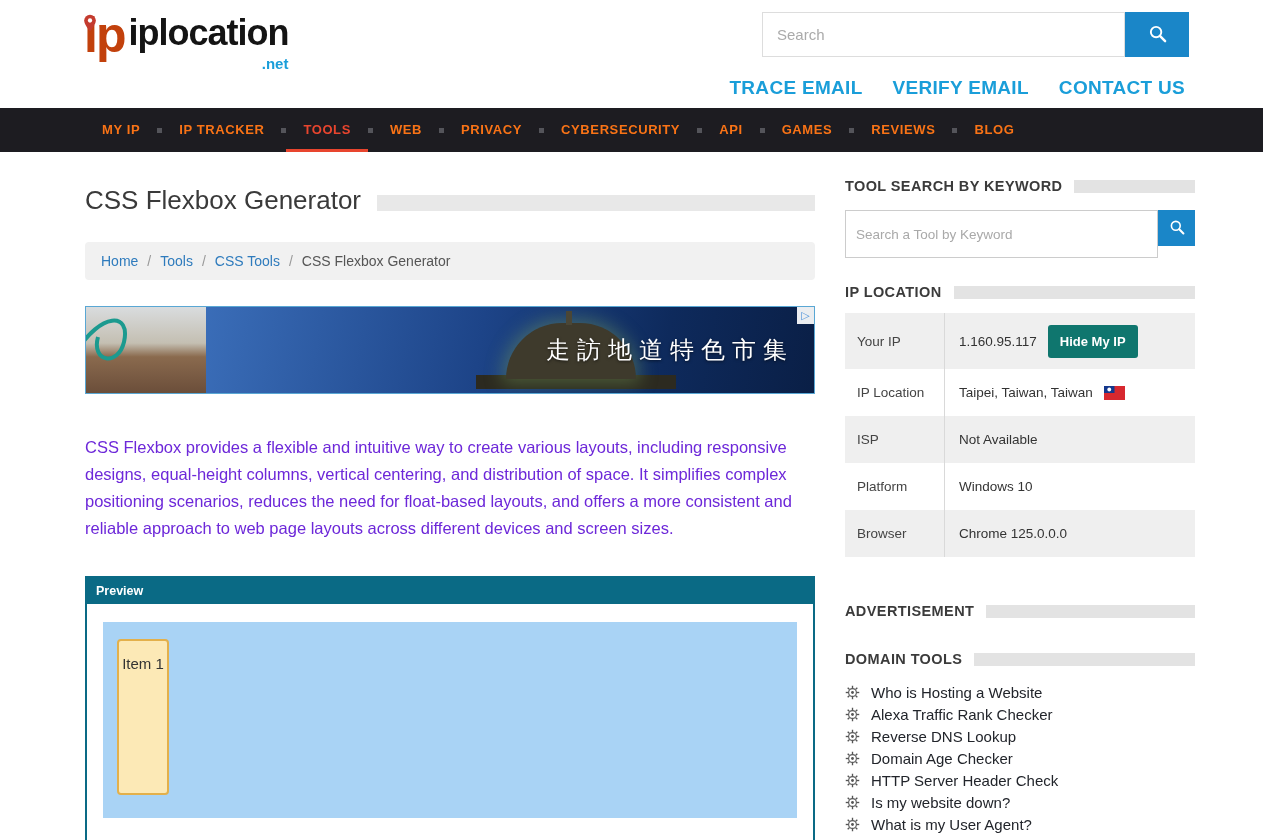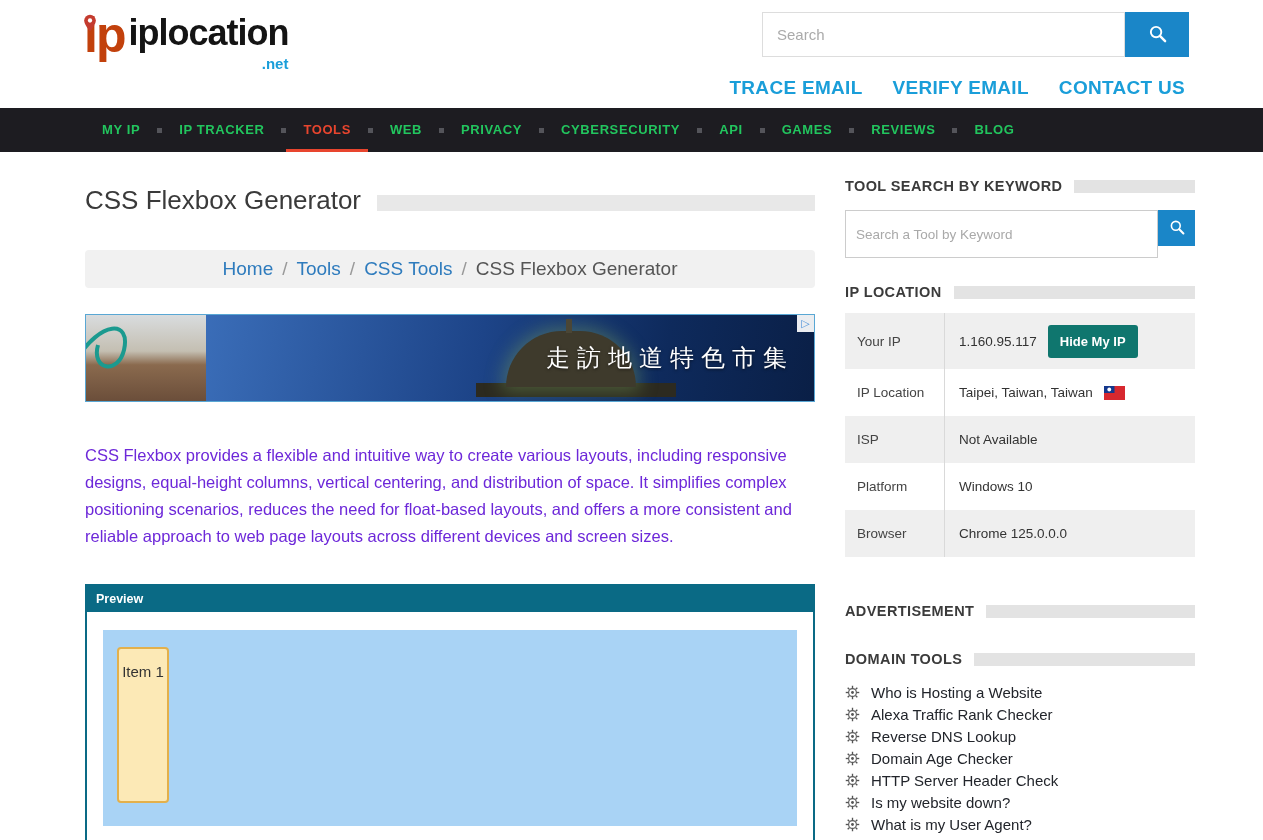--- a/index.html
+++ b/index.html
@@ -19,37 +19,37 @@
   .top-search input { width:363px; height:45px; border:1px solid #ddd; padding:0 14px; font-size:15px; color:#555; outline:none; }
   .top-search input::placeholder { color:#aaa; }
   .search-btn { width:64px; height:45px; background:#1a86c8; border:none; cursor:pointer;
     display:flex; align-items:center; justify-content:center; }
 
   .header-links { position:absolute; top:77px; right:78px; display:flex; gap:30px; }
   .header-links a { color:#1a9ed9; font-size:19px; font-weight:bold; text-decoration:none; letter-spacing:0.3px; }
 
   
   .main-nav { height:44px; background:#1d1c21; display:flex; align-items:center; padding-left:85px; }
-  .nav-item { position:relative; height:44px; line-height:44px; padding:0 17px; color:#22c55e;
+  .nav-item { position:relative; height:44px; line-height:44px; padding:0 17px; color:#f97316;
     font-size:13px; font-weight:bold; letter-spacing:0.6px; text-decoration:none; }
   .nav-item.active { color:#e8452e; }
   .nav-item.active::after { content:""; position:absolute; left:0; bottom:0; width:100%; height:3px; background:#e8452e; }
   .nav-sep { width:5px; height:5px; background:#54545a; }
 
   
   .main-col { position:absolute; left:85px; top:185px; width:730px; }
   .side-col { position:absolute; left:845px; top:178px; width:350px; }
 
   
   .title-row { display:flex; align-items:center; }
   .page-title { font-size:26px; font-weight:400; color:#3a3a3a; white-space:nowrap; }
   .title-bar { flex:1; height:16px; background:#e8e8e8; margin-left:16px; margin-top:4px; }
 
-  .breadcrumb { margin-top:34px; background:#f1f1f1; border-radius:4px; height:38px;
-    display:flex; align-items:center; padding:0 16px; font-size:19px;justify-content:center; }
+  .breadcrumb { margin-top:26px; background:#f1f1f1; border-radius:4px; height:38px;
+    display:flex; align-items:center; padding:0 16px; font-size:14px; }
   .breadcrumb a { color:#2e7bbd; text-decoration:none; }
   .crumb-sep { color:#999; margin:0 9px; }
   .crumb-current { color:#555; }
 
   .ad-banner { margin-top:26px; height:88px; border:1px solid #59a7d4; display:flex; position:relative; cursor:pointer; }
   .ad-left { width:120px; position:relative; overflow:hidden;
     background:linear-gradient(180deg,#d9dcde 0%,#c4bfb2 42%,#8a6a4e 58%,#6b4e3a 100%); }
   .ad-main { flex:1; position:relative; overflow:hidden;
     background:linear-gradient(100deg,#3a6db8 0%,#1d4488 45%,#0e2a5c 75%,#0a1f46 100%); }
   .dome { position:absolute; left:300px; bottom:14px; width:130px; height:56px;

